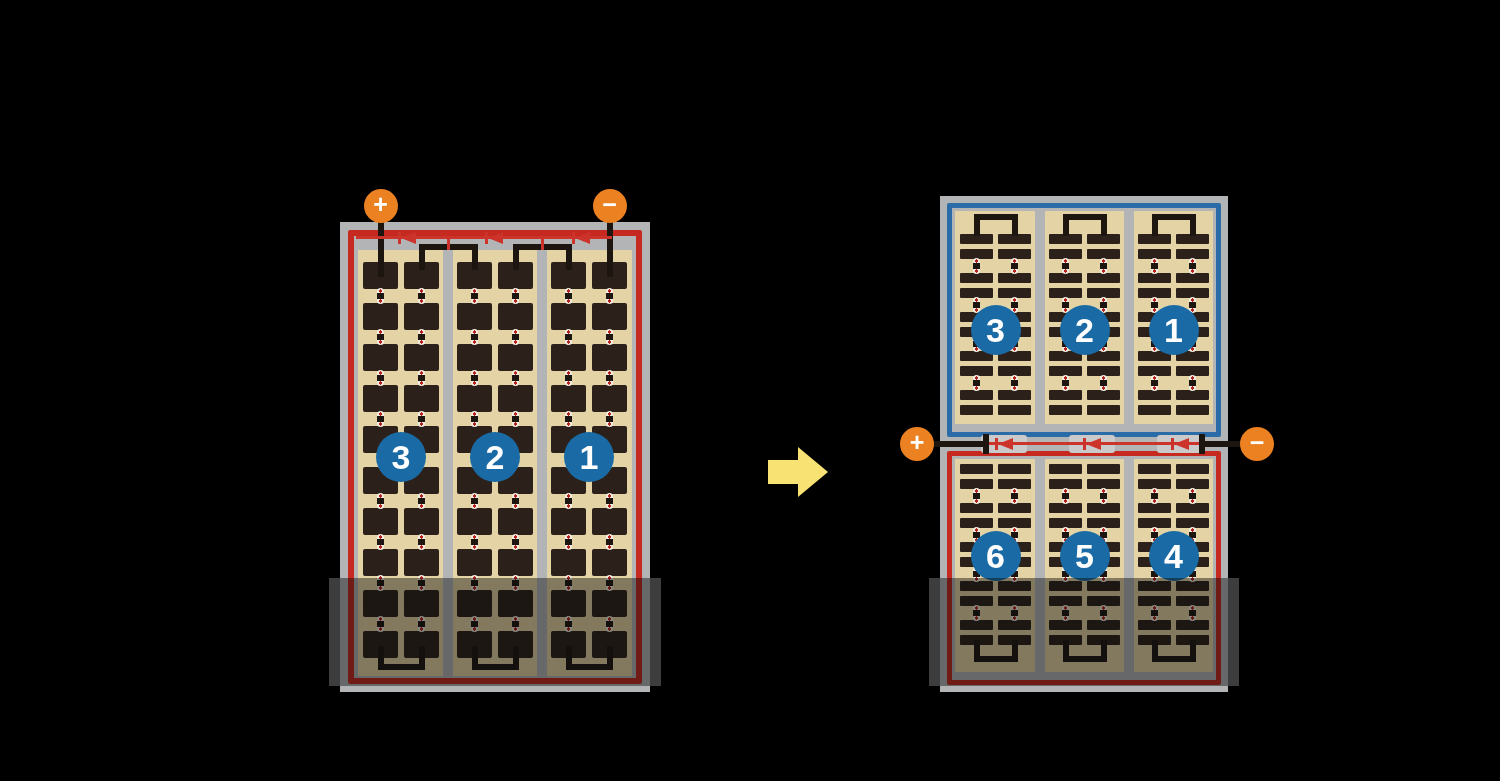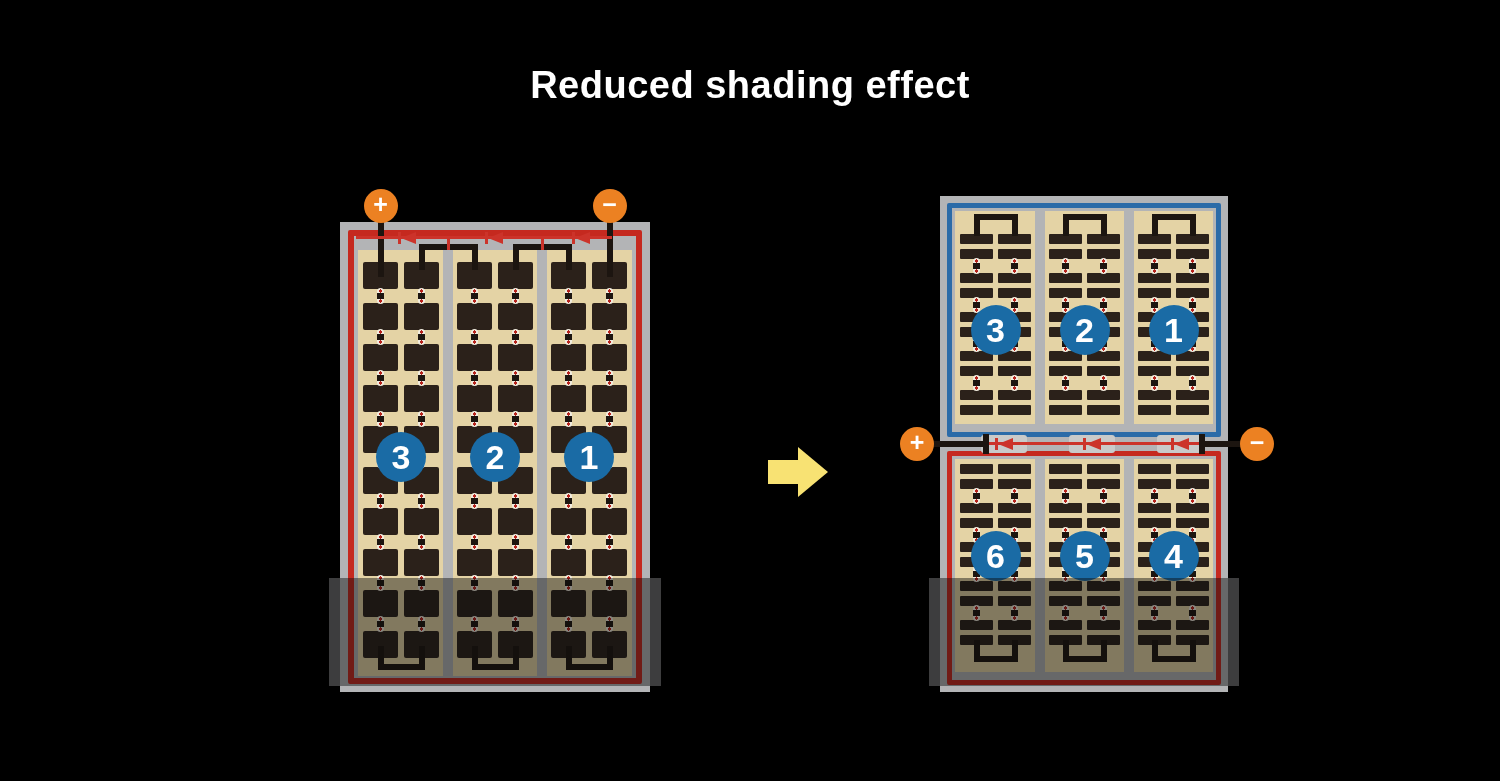--- a/index.html
+++ b/index.html
@@ -33,21 +33,20 @@
           border-right:15px solid var(--line-red)}
   #arrow{left:768px;top:447px;width:60px;height:50px}
   .arrow-shaft{left:0;top:13px;width:30px;height:24px;background:var(--yellow)}
   .arrow-head{left:30px;top:0;width:0;height:0;border-top:25px solid transparent;
               border-bottom:25px solid transparent;border-left:30px solid var(--yellow)}
 </style>
 </head>
 <body>
 
 <div id="stage">
-  <div class="title">Reduced shading effect</div>
 
   <div id="left-module" class="module">
       <div class="abs" style="left: 8px; top: 8px; width: 294px; height: 454px; border: 6px solid var(--red); border-radius: 2px;"></div>
       <div class="abs" style="left: 18px; top: 28px; width: 274px; height: 426px; background: var(--tan);"></div>
       <div class="abs" style="left: 103px; top: 28px; width: 10px; height: 426px; background: var(--gray);"></div>
       <div class="abs" style="left: 197px; top: 28px; width: 10px; height: 426px; background: var(--gray);"></div>
       <div class="abs" style="left: 23px; top: 40px; width: 35px; height: 27px; background: var(--cell); border-radius: 2px;"></div>
       <div class="abs" style="left: 23px; top: 81px; width: 35px; height: 27px; background: var(--cell); border-radius: 2px;"></div>
       <div class="abs" style="left: 23px; top: 122px; width: 35px; height: 27px; background: var(--cell); border-radius: 2px;"></div>
       <div class="abs" style="left: 23px; top: 163px; width: 35px; height: 27px; background: var(--cell); border-radius: 2px;"></div>

